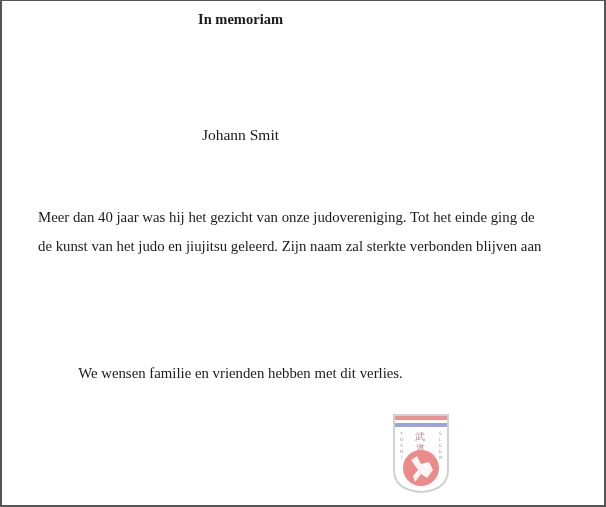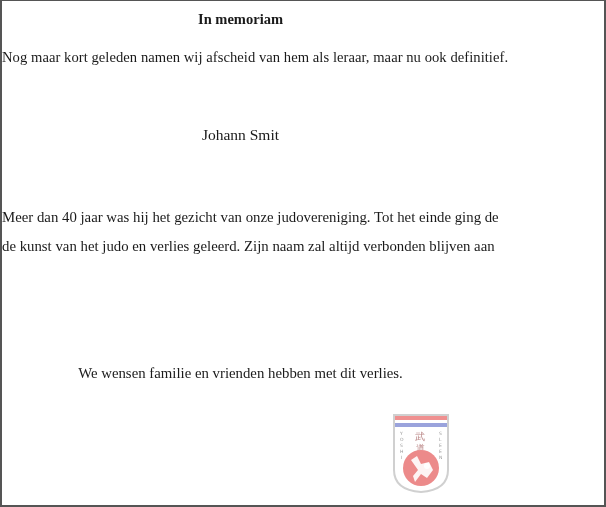--- a/index.html
+++ b/index.html
@@ -11,35 +11,34 @@
       border-right:2px solid #555; border-bottom:2px solid #555;
       background:#fff;
       font-family:"DejaVu Serif", "Liberation Serif", serif;
       color:#1a1a1a;
     }
     .line { position:absolute; left:0; width:477px; text-align:center; white-space:nowrap; }
     .title { top:10px; font-weight:bold; font-size:14.5px; font-family:"Liberation Serif", serif; }
     .intro { top:48px; font-size:14.6px; font-family:"Liberation Serif", serif; letter-spacing:0.05px; }
     .name { top:125px; font-size:15.5px; font-family:"Liberation Serif", serif; }
     .para { top:202px; font-size:14.8px; line-height:28.5px; font-family:"Liberation Serif", serif; }
-    .para div { text-align:left; }
+    .para div { text-align:left;padding-left:36px; }
     .wish { top:364px; font-size:14.8px; font-family:"Liberation Serif", serif; }
     .club { position:absolute; top:440px; left:198px; font-size:14.8px; font-family:"Liberation Serif", serif; white-space:nowrap; }
     .logo { position:absolute; left:389px; top:411px; width:60px; height:82px; }
   </style>
 </head>
 <body>
 
 <div class="frame">
   <div class="line title">In memoriam</div>
-  <div class="line intro">Nog maar kort geleden namen wij afscheid van hem als leraar, maar nu ook definitief.</div>
   <div class="line name">Johann Smit</div>
   <div class="line para">
     <div>Meer dan 40 jaar was hij het gezicht van onze judovereniging. Tot het einde ging de</div>
-    <div>de kunst van het judo en verlies geleerd. Zijn naam zal altijd verbonden blijven aan</div>
+    <div>de kunst van het judo en jiujitsu geleerd. Zijn naam zal sterkte verbonden blijven aan</div>
   </div>
   <div class="line wish">We wensen familie en vrienden hebben met dit verlies.</div>
 
   <svg class="logo" viewBox="0 0 60 82">
     <path d="M3 3 H57 V58 Q57 78 30 80 Q3 78 3 58 Z" fill="#fff" stroke="#d0d0d0" stroke-width="2"></path>
     <rect x="4" y="4" width="52" height="4" fill="#ef9090"></rect>
     <rect x="4" y="8" width="52" height="3" fill="#fff"></rect>
     <rect x="4" y="11" width="52" height="4" fill="#9aa3dc"></rect>
     <text x="9" y="23" font-size="4.5" fill="#999" font-family="DejaVu Sans, sans-serif">Y</text>
     <text x="9" y="29" font-size="4.5" fill="#999" font-family="DejaVu Sans, sans-serif">O</text>

